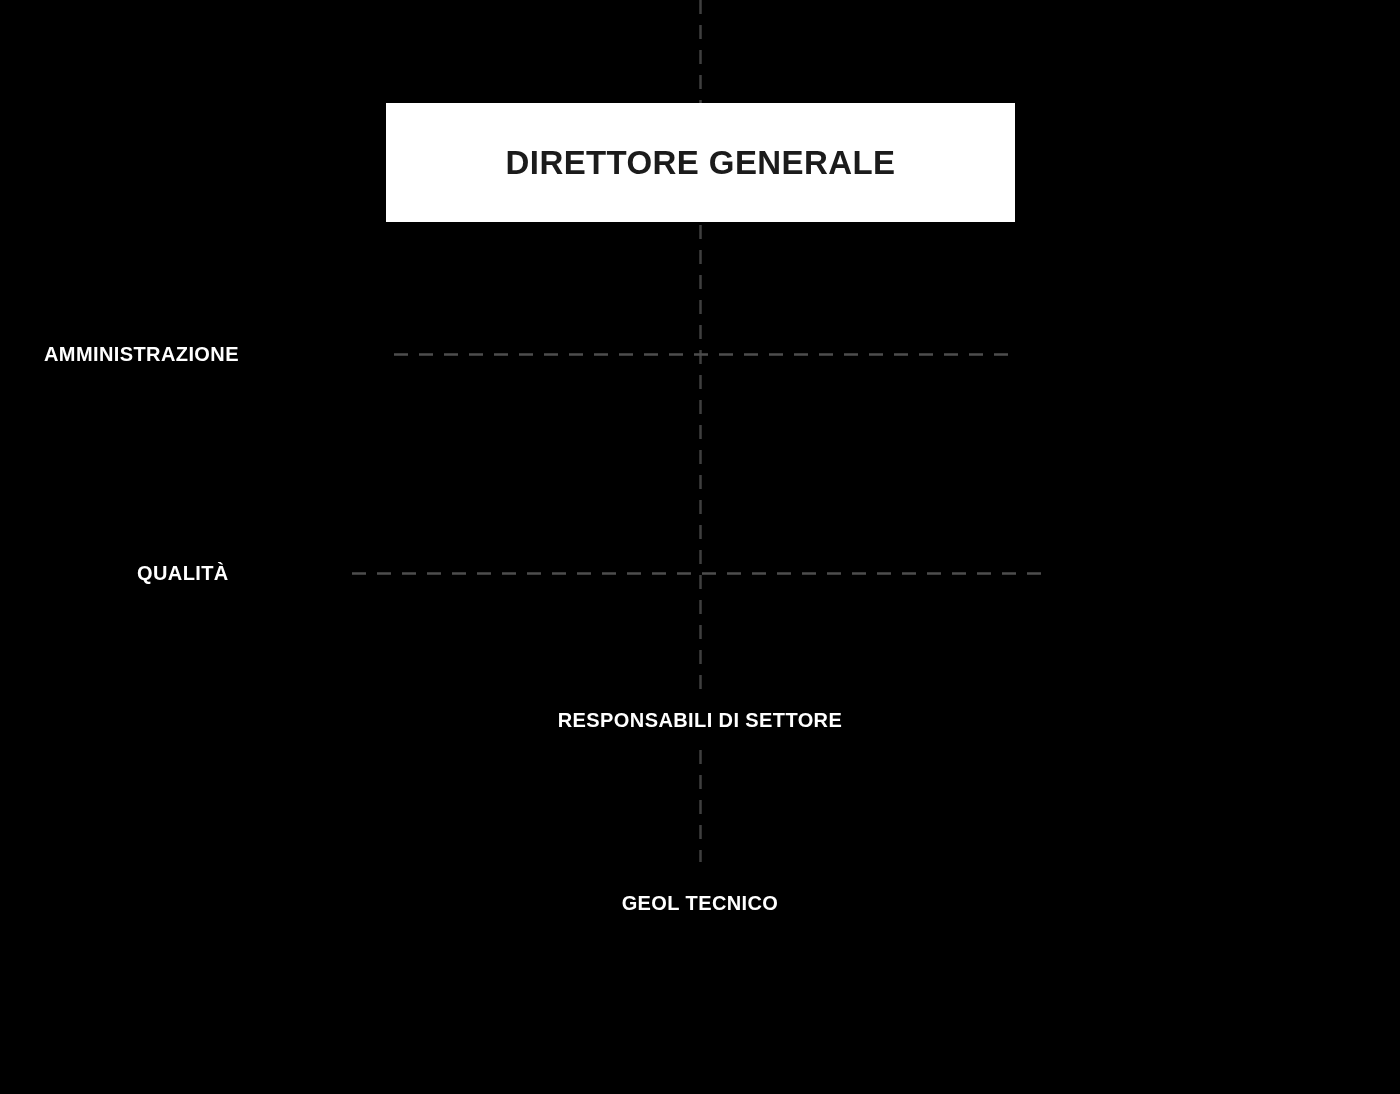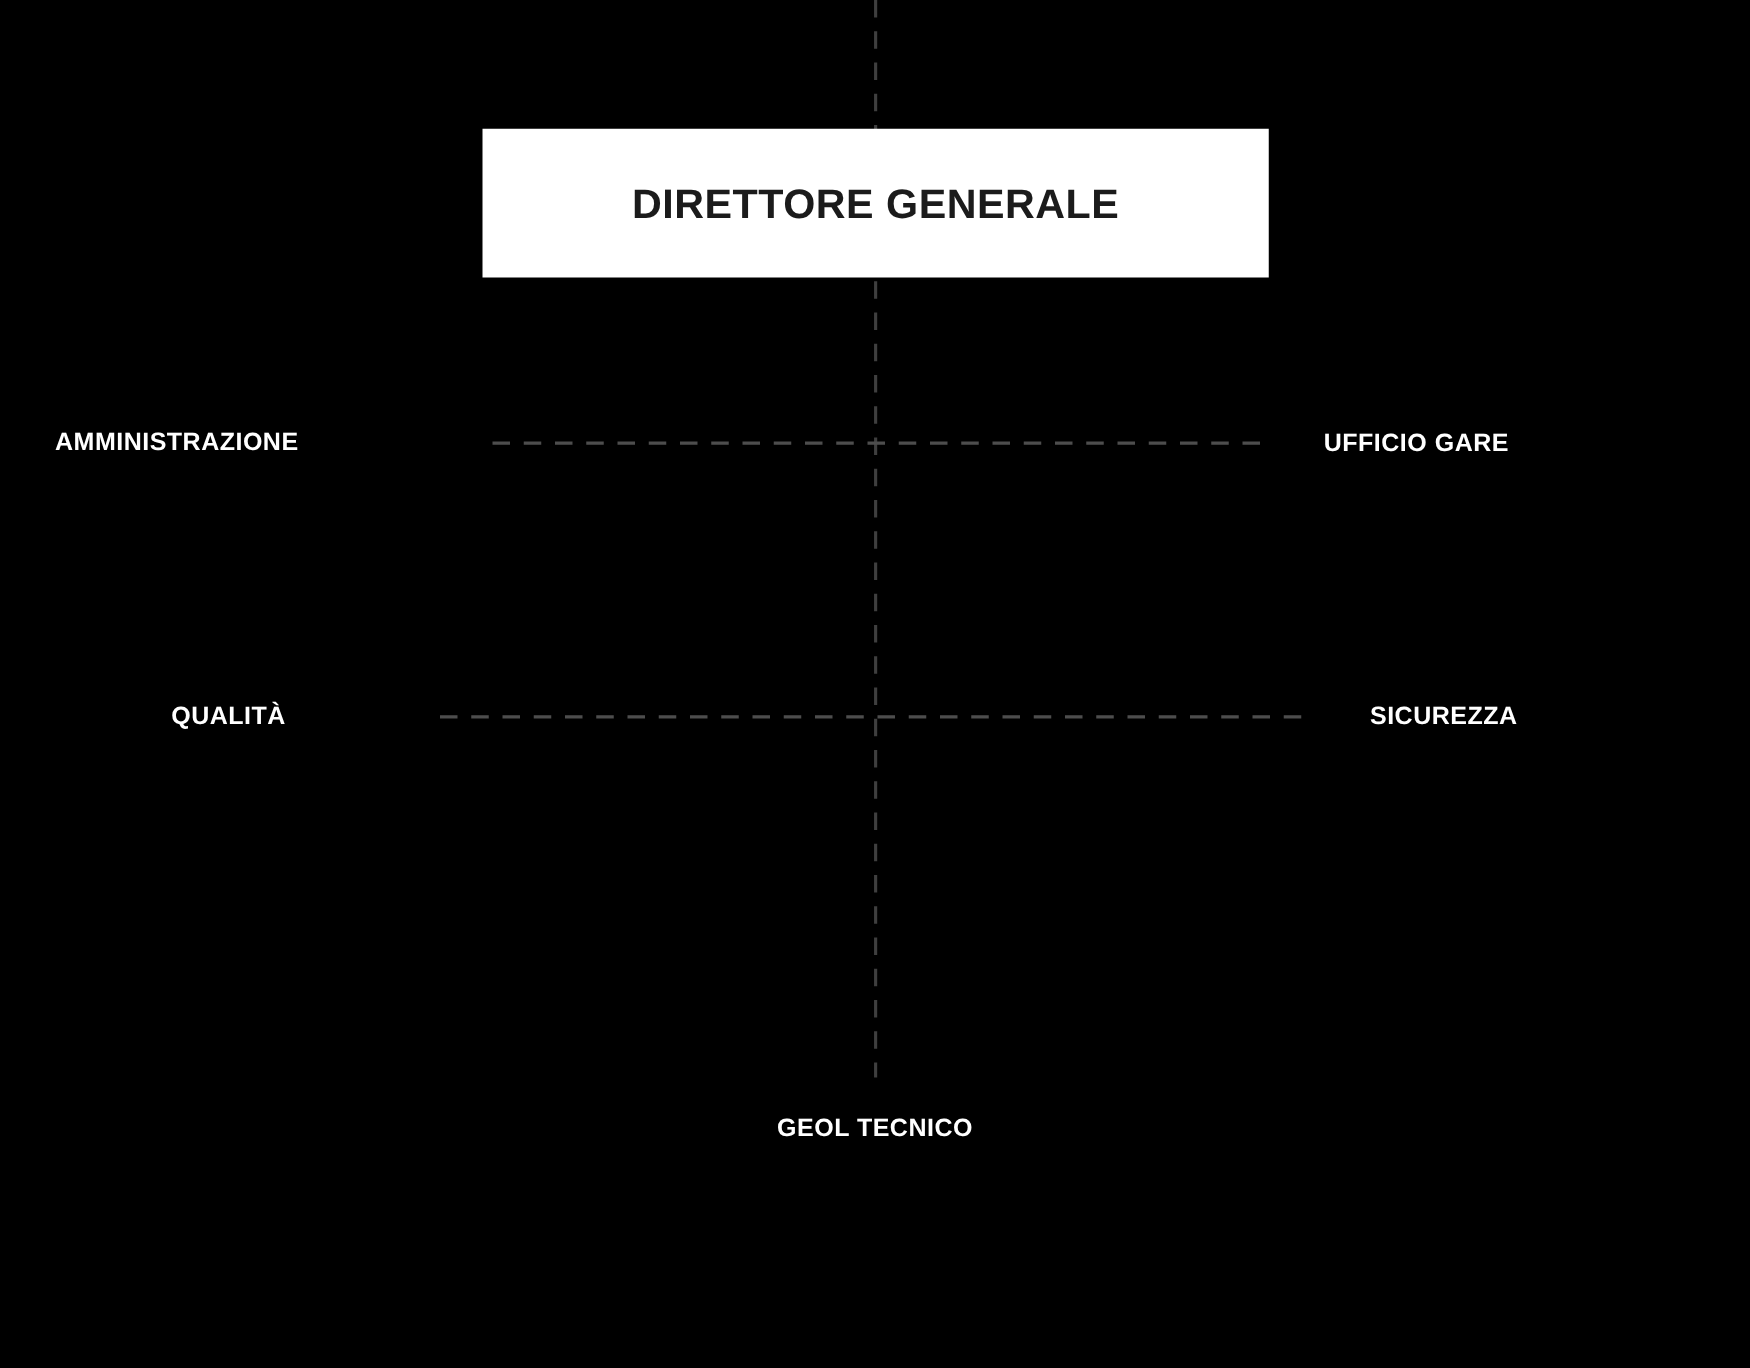--- a/index.html
+++ b/index.html
@@ -90,24 +90,25 @@
     <line class="connector-h" x1="394" y1="354.5" x2="1014" y2="354.5"></line>
     <line class="connector-h" x1="352" y1="573.5" x2="1046" y2="573.5"></line>
   </svg>
 
   <div class="root-box">
     <span>DIRETTORE GENERALE</span>
   </div>
 
   <div class="dept-label lbl-amministrazione">AMMINISTRAZIONE</div>
 
-  <div class="dept-label lbl-ufficio-gare">UFFICIO GARE</div>
 
   <div class="dept-label lbl-qualita">QUALITÀ</div>
 
-  <div class="dept-label lbl-sicurezza">SICUREZZA</div>
 
+  <div class="dept-label center lbl-responsabili">
+    <span class="occluder">RESPONSABILI DI SETTORE</span>
+  </div>
 
   <div class="dept-label center lbl-staff">
     <span class="occluder">GEOL TECNICO</span>
   </div>
 
 </div>
 
 </body></html>

